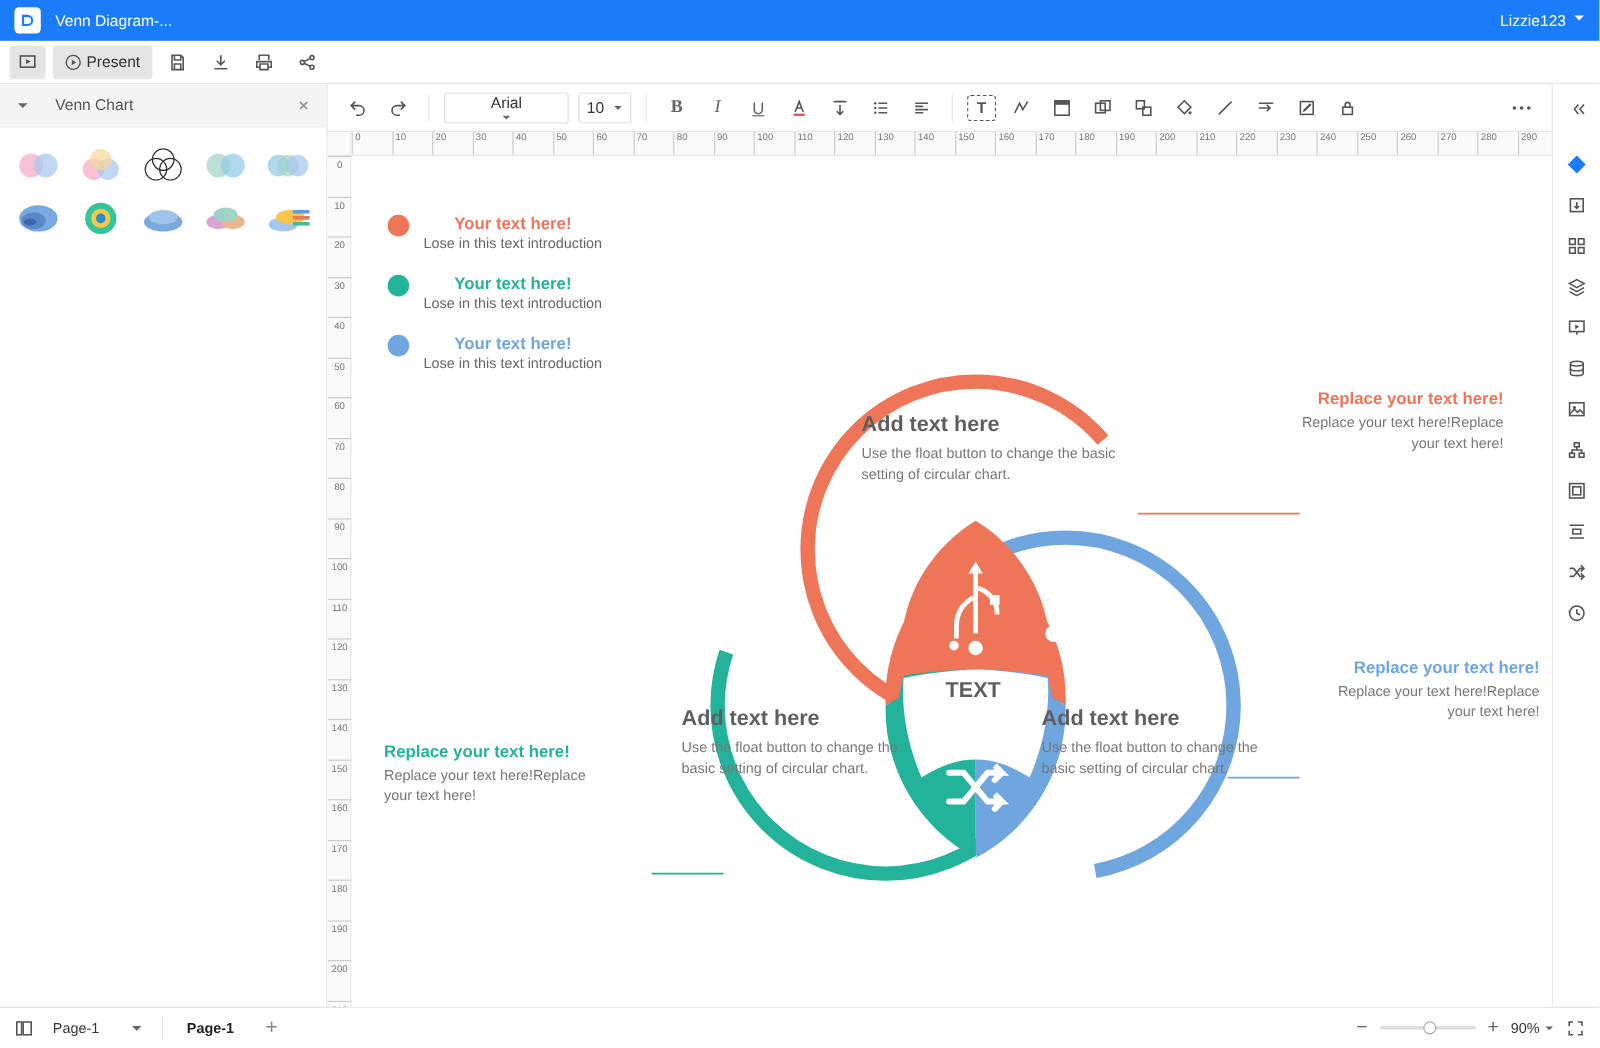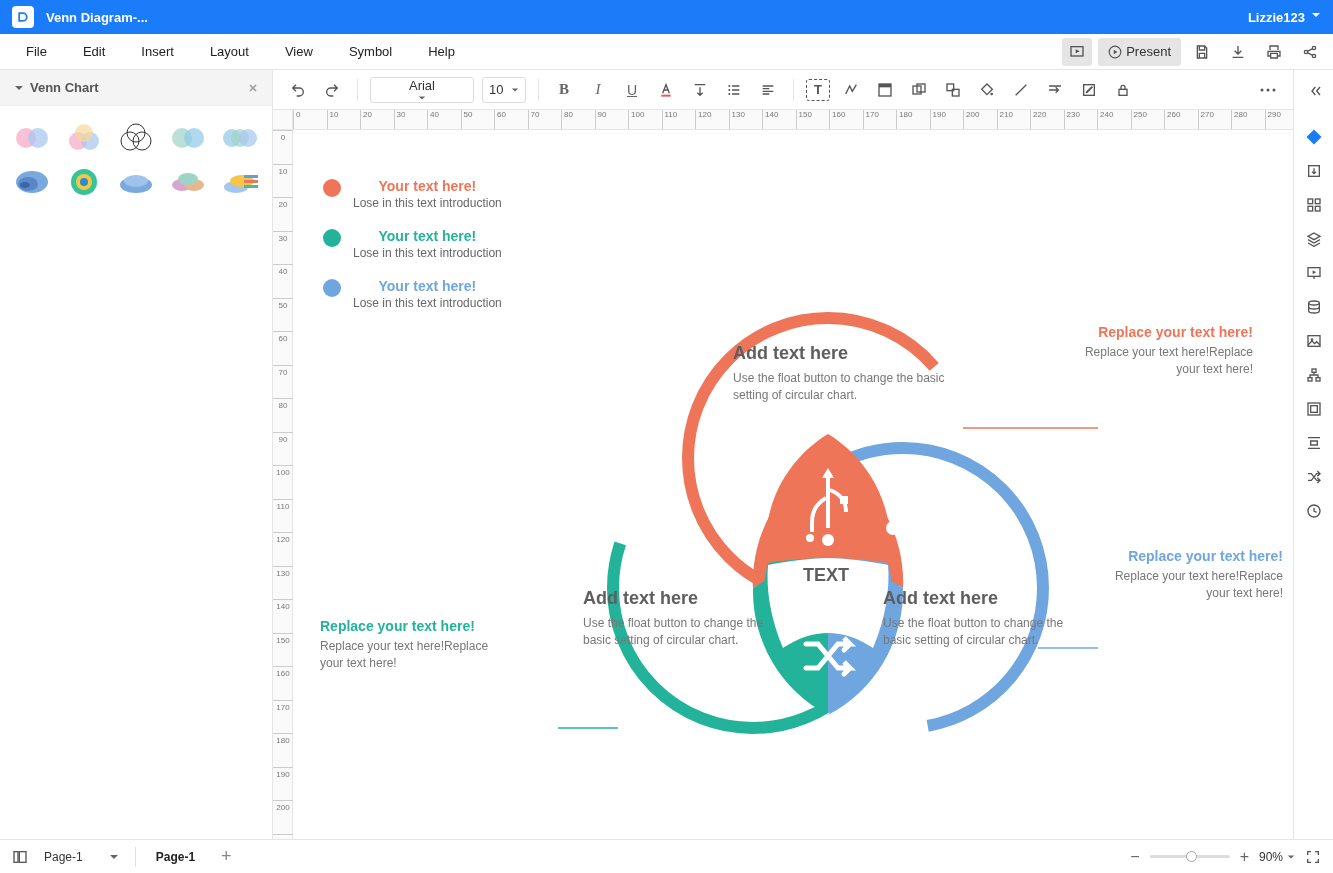--- a/index.html
+++ b/index.html
@@ -1,33 +1,33 @@
 <!DOCTYPE html>
 <html><head>
 <meta charset="utf-8">
 <style>
 * { box-sizing: border-box; margin: 0; padding: 0; }
 body { font-family: -apple-system, "Segoe UI", Arial, sans-serif; font-size: 13px; color: #333; background: #fff; overflow: hidden; width: 1333px; height: 873px; }
 .titlebar { background: #1a7cf9; color: #fff; height: 34px; display: flex; align-items: center; padding: 0 12px; font-size: 13px; justify-content: space-between; }
 .titlebar .logo { width: 22px; height: 22px; background: #fff; border-radius: 4px; display: flex; align-items: center; justify-content: center; color: #1a7cf9; font-weight: bold; margin-right: 12px; }
-.titlebar .left { display: flex; align-items: center; font-weight: bold; }
-.titlebar .user { display: flex; gap: 6px; font-weight: bold; }
+.titlebar .left { display: flex; align-items: center; }
+.titlebar .user { display: flex; gap: 6px; }
 .menubar { height: 36px; display: flex; align-items: center; padding: 0 8px; border-bottom: 1px solid #e5e5e5; justify-content: space-between; }
 .menubar .menus { display: flex; gap: 0; }
 .menubar .menus .m { padding: 8px 18px; cursor: pointer; font-size: 13px; color: #222; }
 .menubar .right-tools { display: flex; align-items: center; gap: 6px; }
 .icon-btn { width: 30px; height: 28px; display: flex; align-items: center; justify-content: center; border-radius: 3px; cursor: pointer; color: #555; }
 .icon-btn.active { background: #e5e5e5; }
 .present-btn { display: flex; align-items: center; gap: 4px; padding: 0 10px; height: 28px; background: #e5e5e5; border-radius: 3px; cursor: pointer; color: #333; }
 .main { display: flex; height: calc(873px - 34px - 36px - 34px); }
 .sidebar { width: 273px; border-right: 1px solid #e5e5e5; display: flex; flex-direction: column; }
 .sidebar-head { height: 40px; display: flex; align-items: center; justify-content: space-between; padding: 0 14px; font-weight: 600; font-size: 15px; border-bottom: 1px solid #e5e5e5; }
 .sidebar-head .ico-group { display: flex; align-items: center; gap: 12px; }
 .section-head { background: #f4f4f4; height: 36px; display: flex; align-items: center; justify-content: space-between; padding: 0 14px; color: #555; font-size: 13px; border-bottom: 1px solid #eee; }
-.section-head .lbl { display: flex; align-items: center; gap: 6px; font-weight: bold; }
+.section-head .lbl { display: flex; align-items: center; gap: 22px; }
 .thumbs { padding: 14px 10px; display: flex; flex-wrap: wrap; gap: 8px; }
 .thumb { width: 44px; height: 36px; display: flex; align-items: center; justify-content: center; }
 .canvas-area { flex: 1; display: flex; flex-direction: column; position: relative; }
 .toolbar { height: 40px; border-bottom: 1px solid #e5e5e5; display: flex; align-items: center; padding: 0 12px; gap: 8px; }
 .toolbar .sep { width: 1px; height: 22px; background: #e5e5e5; margin: 0 4px; }
 .font-sel { width: 104px; display: flex; align-items: center; justify-content: space-between; flex-direction: column; }
 .size-sel { width: 44px; display: flex; align-items: center; justify-content: space-between; }
 .tb-ico { width: 26px; height: 26px; display: flex; align-items: center; justify-content: center; color: #666; cursor: pointer; border-radius: 3px; }
 .hruler { height: 20px; background: #fafafa; border-bottom: 1px solid #e5e5e5; position: relative; overflow: hidden; font-size: 8px; color: #777; margin-left: 20px; }
 .hruler .tick { position: absolute; top: 0; height: 20px; border-left: 1px solid #ccc; padding-left: 2px; line-height: 10px; }
@@ -35,21 +35,21 @@
 .vruler { width: 20px; background: #fafafa; border-right: 1px solid #e5e5e5; position: relative; font-size: 8px; color: #777; }
 .vruler .tick { position: absolute; left: 0; width: 20px; border-top: 1px solid #ccc; padding-top: 2px; text-align: center; writing-mode: horizontal-tb; }
 .canvas { flex: 1; background: #fff; position: relative; overflow: hidden; }
 .page { position: absolute; left: 30px; top: 18px; width: 940px; height: 700px; }
 .page-title { font-size: 30px; font-weight: 700; color: #6a6a6a; border-bottom: 3px solid #6a6a6a; padding-bottom: 6px; width: 910px; letter-spacing: 0.5px; }
 .legend { margin-top: 30px; text-align: center; }
 .legend-item { display: flex; align-items: flex-start; gap: 12px; margin-bottom: 18px; }
 .dot { width: 18px; height: 18px; border-radius: 50%; margin-top: 1px; }
 .legend-item .tt { font-weight: 700; font-size: 14px; }
 .legend-item .sub { font-size: 12px; color: #666; margin-top: 2px; }
-.venn { position: absolute; left: 235px; top: 110px; width: 540px; height: 540px; }
+.venn { position: absolute; left: 220px; top: 110px; width: 540px; height: 540px; }
 .venn .txtblock { position: absolute; width: 220px; }
 .venn .txtblock .h { font-size: 18px; font-weight: 700; color: #5e5e5e; margin-bottom: 6px; }
 .venn .txtblock .d { font-size: 12px; color: #777; line-height: 1.45; }
 .center-label { position: absolute; left: 245px; top: 307px; font-weight: 700; font-size: 18px; color: #5e5e5e; }
 .callout { position: absolute; }
 .callout .h { font-weight: 700; font-size: 14px; margin-bottom: 4px; }
 .callout .d { font-size: 12px; color: #777; line-height: 1.45; }
 .right-rail { width: 40px; border-left: 1px solid #e5e5e5; display: flex; flex-direction: column; align-items: center; padding-top: 6px; gap: 4px; }
 .right-rail .ritem { width: 30px; height: 30px; display: flex; align-items: center; justify-content: center; color: #555; cursor: pointer; border-radius: 3px; }
 .right-rail .ritem.active { color: #1a7cf9; }
@@ -73,29 +73,20 @@
   </div>
   <div class="user">
     <span>Lizzie123</span>
     <svg width="10" height="10" viewBox="0 0 10 10">
         <path fill="#fff" d="M1 3l4 4 4-4z"></path>
       </svg>
   </div>
 </div>
 
 <div class="menubar">
-  <div class="menus">
-    <div class="m">File</div>
-    <div class="m">Edit</div>
-    <div class="m">Insert</div>
-    <div class="m">Layout</div>
-    <div class="m">View</div>
-    <div class="m">Symbol</div>
-    <div class="m">Help</div>
-  </div>
   <div class="right-tools">
     <div class="icon-btn active">
       <svg width="16" height="16" viewBox="0 0 24 24">
           <rect x="3" y="4" width="18" height="14" fill="none" stroke="#555" stroke-width="2"></rect>
           <path d="M10 8l6 3-6 3z" fill="#555"></path>
         </svg>
     </div>
     <div class="present-btn">
       <svg width="14" height="14" viewBox="0 0 24 24">
           <circle cx="12" cy="12" r="10" fill="none" stroke="#555" stroke-width="2"></circle>

